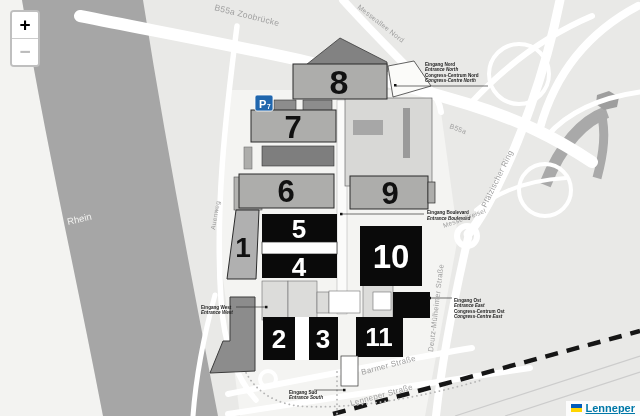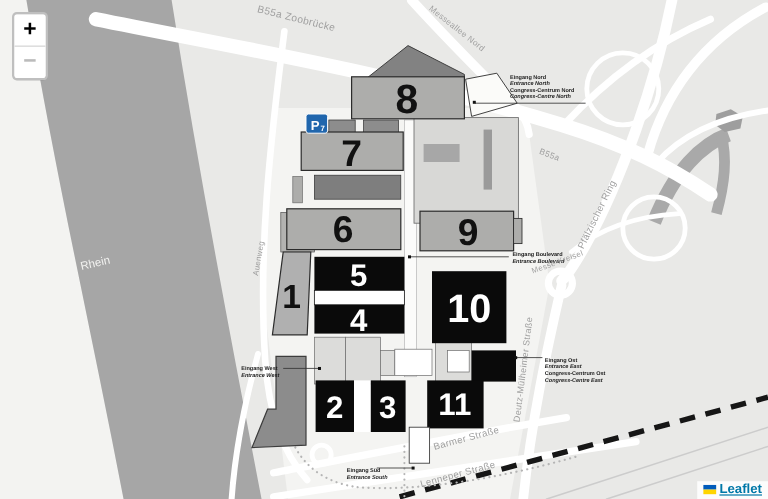--- a/index.html
+++ b/index.html
@@ -204,15 +204,15 @@
   <div class="zoom-ctl">
     <a>+</a>
     <a class="disabled">−</a>
   </div>
 
   <div class="attribution">
     <svg width="11" height="8">
       <rect x="0" y="0" width="11" height="4" fill="#005BBB"></rect>
       <rect x="0" y="4" width="11" height="4" fill="#FFD500"></rect>
     </svg>
-    <a href="#">Leaflet</a>
+    <a href="#">Lenneper</a>
   </div>
 </div>
 
 </body></html>

